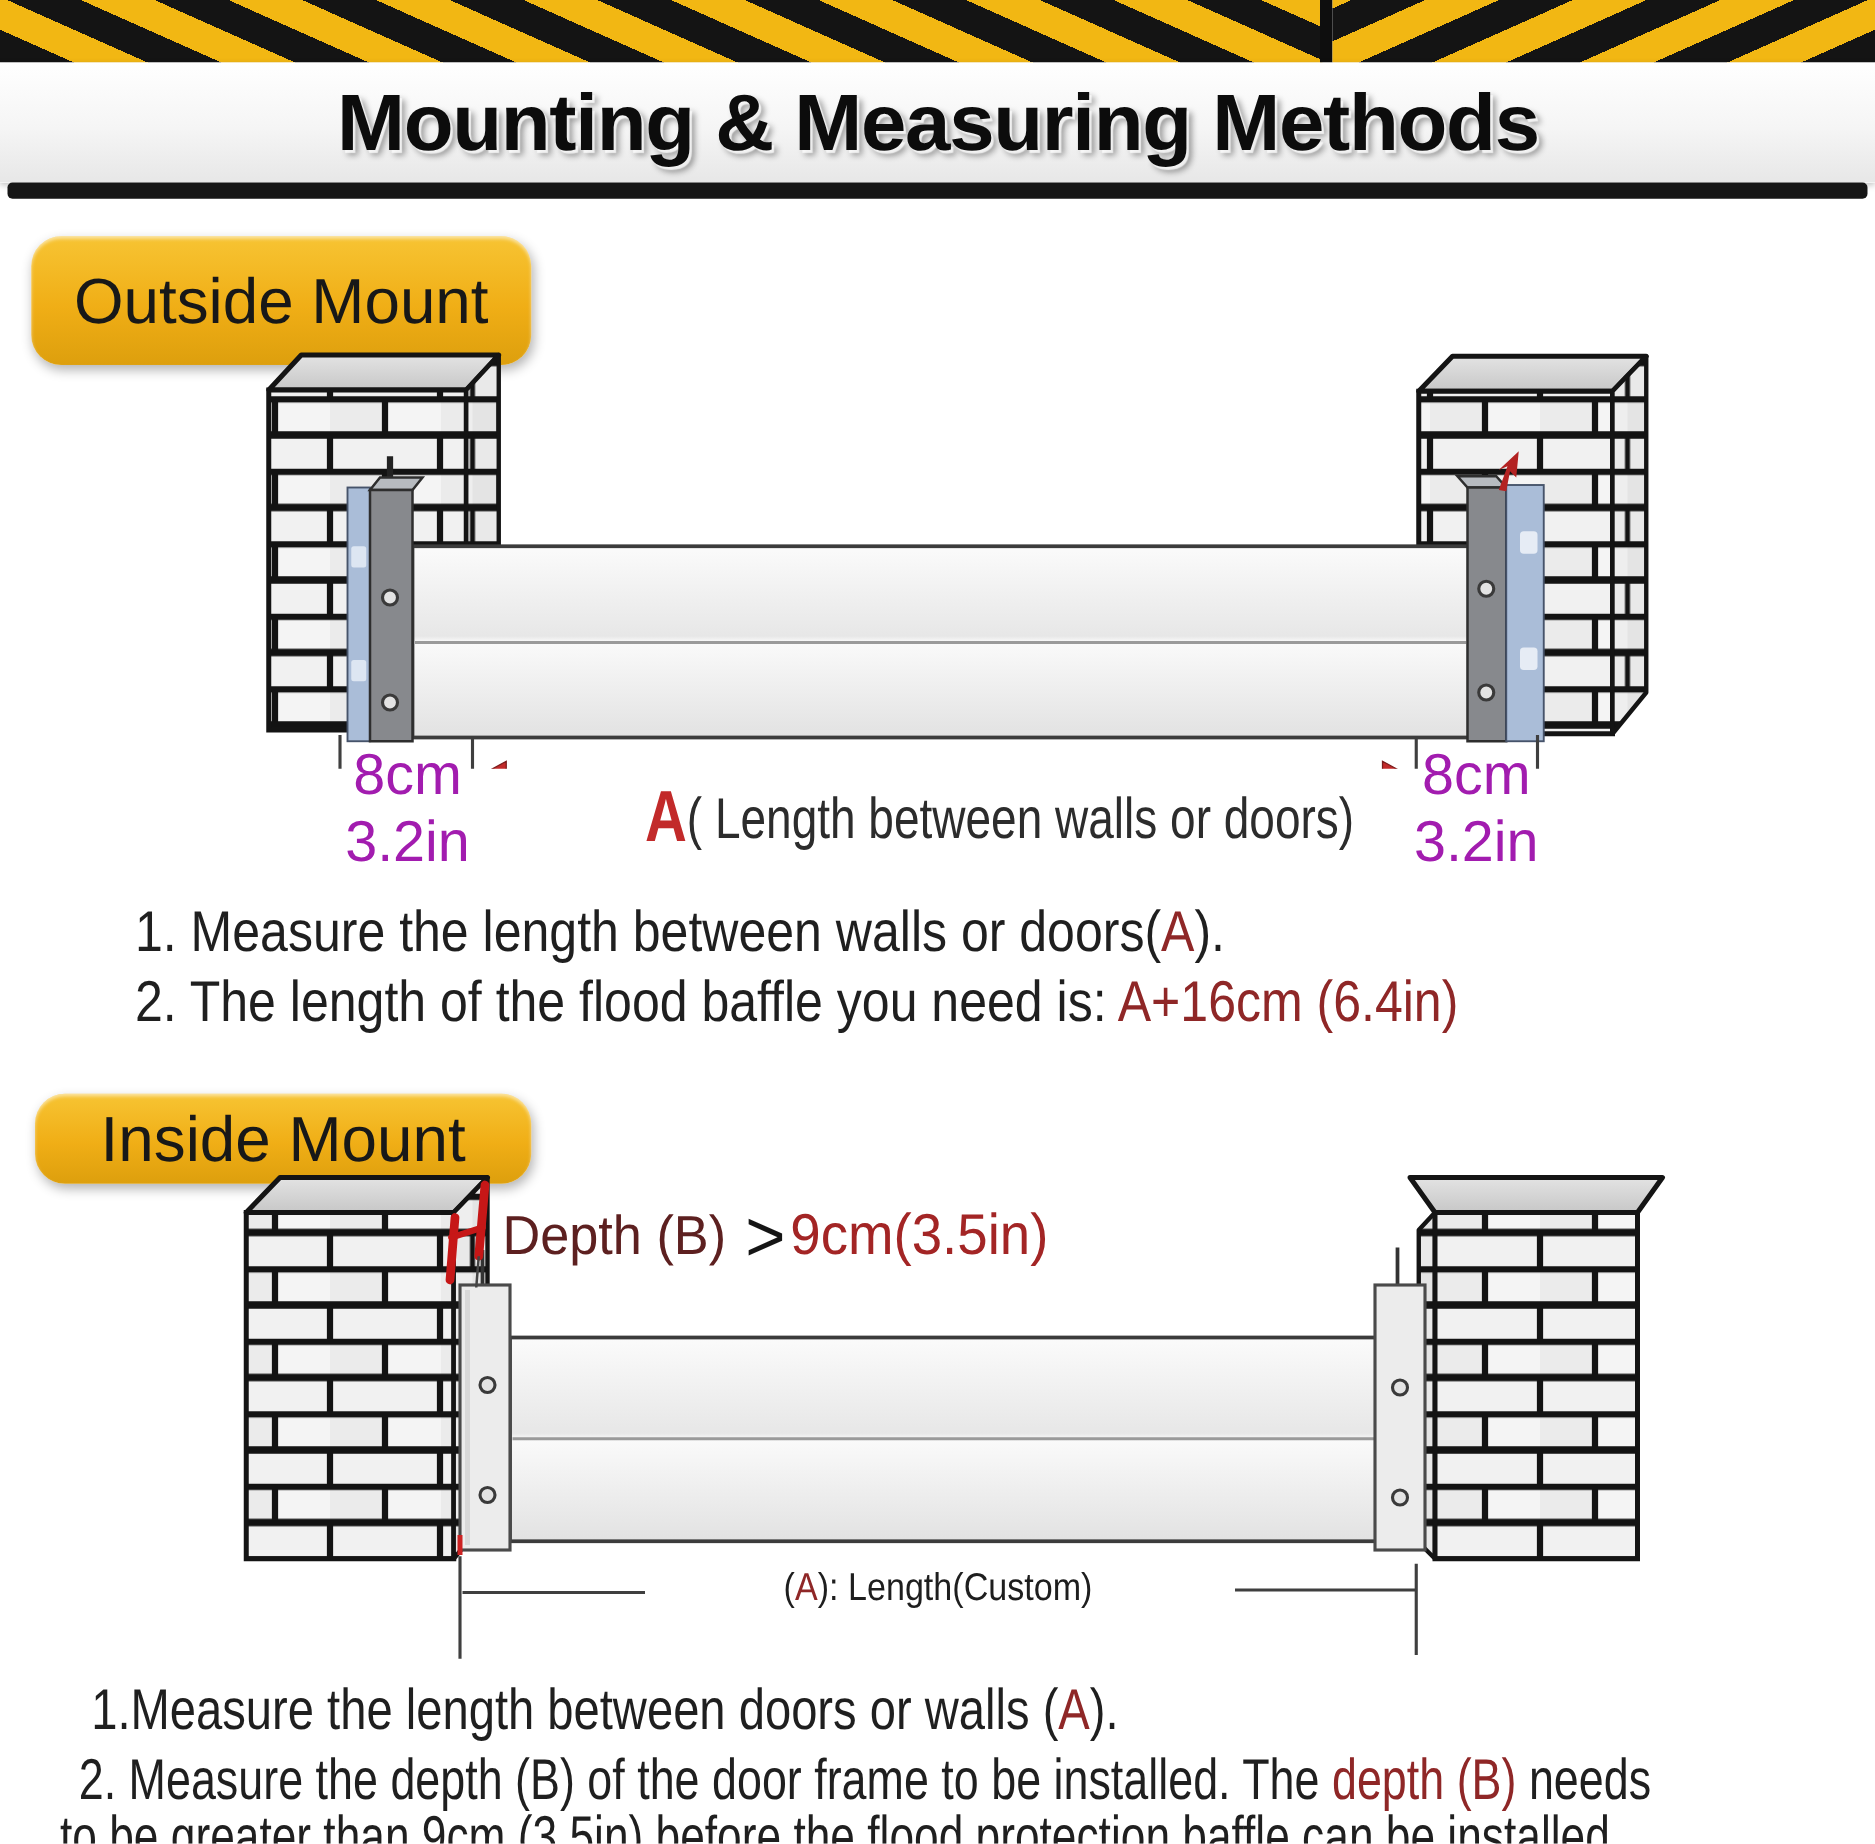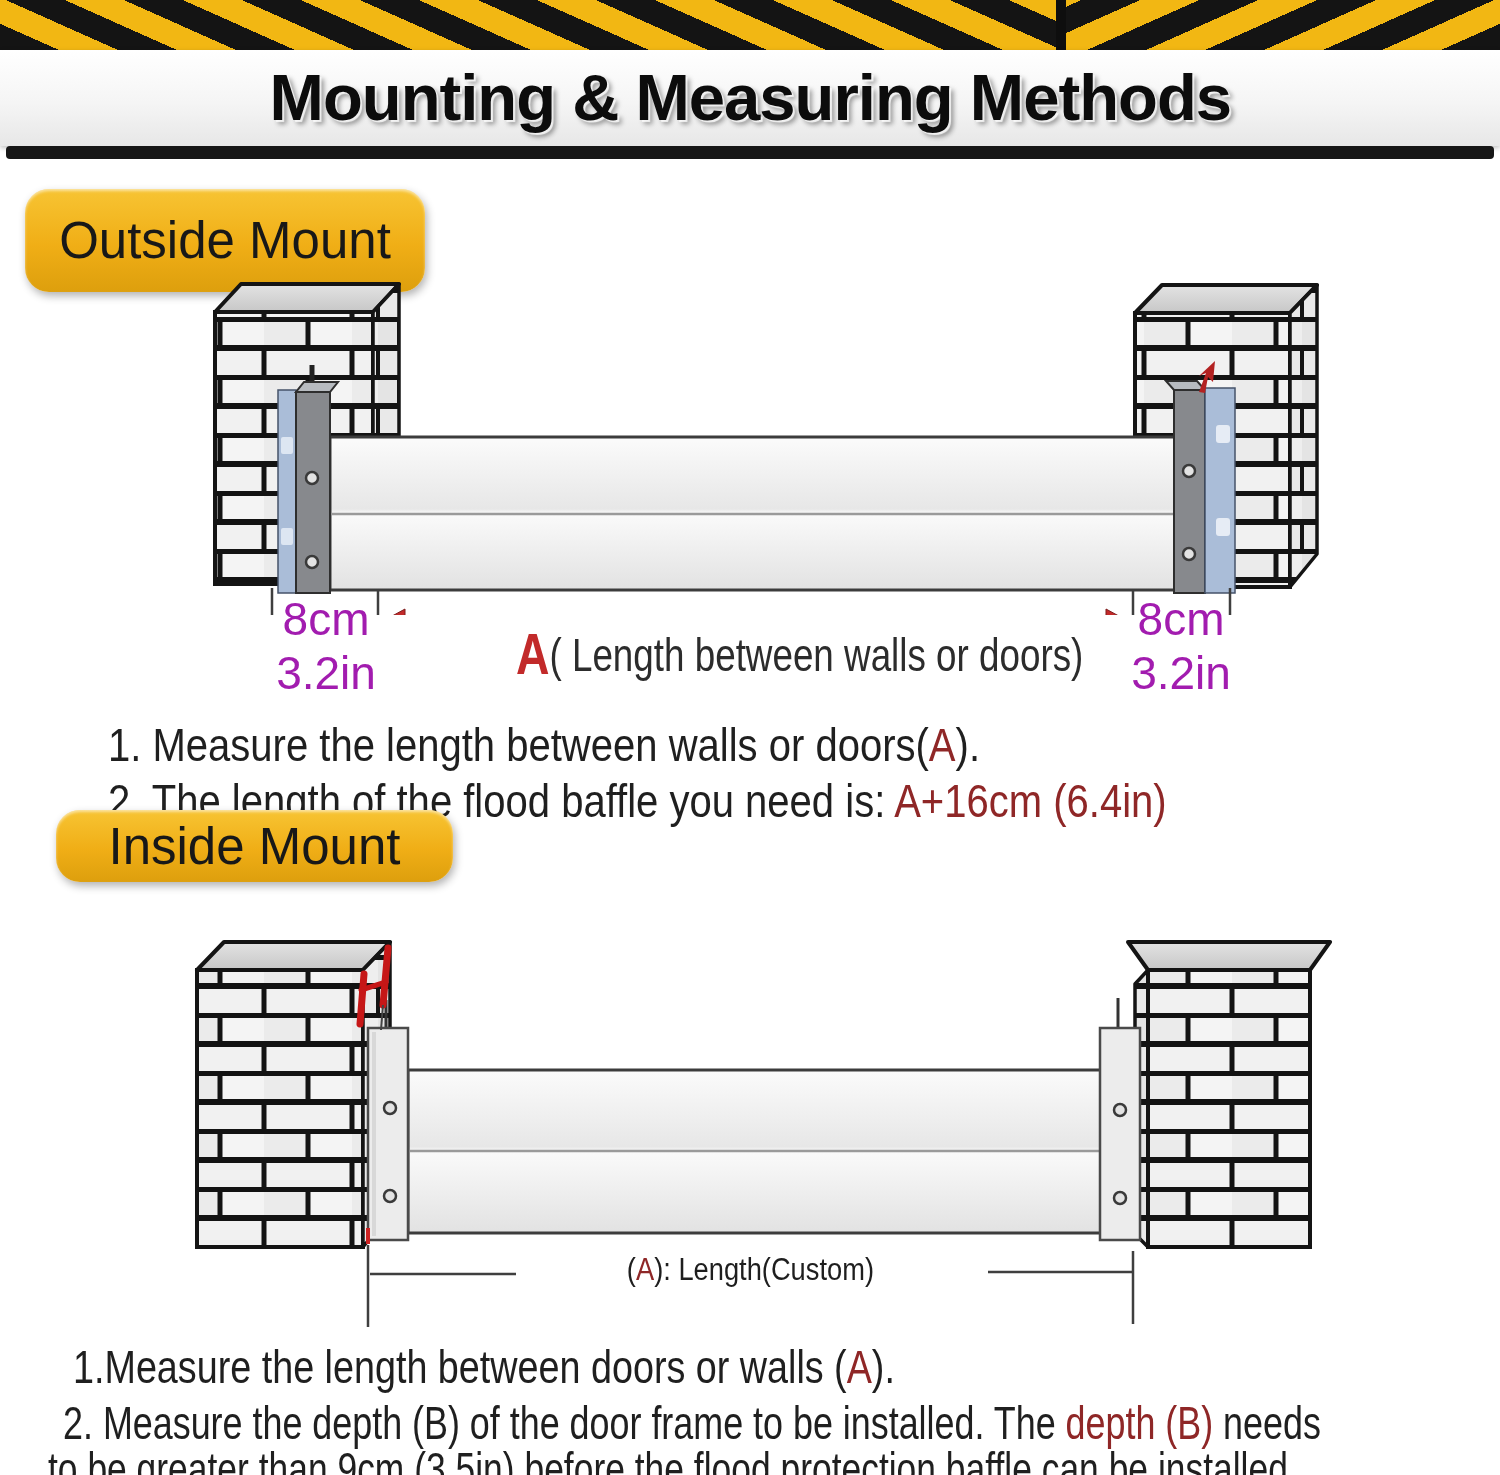--- a/index.html
+++ b/index.html
@@ -26,21 +26,21 @@
     transform:scaleX(1.02);}
   .black-bar{position:absolute;top:146px;left:6px;width:1488px;height:13px;
     background:#161616;border-radius:4px;}
 
   
   .badge{position:absolute;display:flex;align-items:center;justify-content:center;
     background:linear-gradient(180deg,#f7c433 0%, var(--badge-yellow,#f0ae16) 55%, #dd9f0d 100%);
     border-radius:24px;color:#181818;font-size:51px;
     box-shadow:2px 4px 9px rgba(0,0,0,.3), inset 0 2px 3px rgba(255,255,255,.55);}
   #badge-outside{left:25px;top:189px;width:400px;height:103px;}
-  #badge-inside{left:28px;top:810px;width:397px;height:72px;margin-left:28px;}
+  #badge-inside{left:28px;top:875px;width:397px;height:72px;}
 
   
   svg.diagram{position:absolute;left:0;}
   .cap{fill:url(#capGrad);stroke:#141414;stroke-width:4;stroke-linejoin:round;}
   .brickface{fill:url(#brick);stroke:#141414;stroke-width:4;}
   .bricksid{fill:url(#brickSide);stroke:#141414;stroke-width:3.5;stroke-linejoin:round;}
   .hole{fill:#e3e3e3;stroke:#3a3a3a;stroke-width:2.5;}
   .dimline line{stroke:#3f3f3f;stroke-width:2.5;}
   .arrow-shaft{stroke:var(--arrow-dark,#7c1d1d);stroke-width:4.5;}
   .arrow-head{fill:var(--accent-red,#c22a2a);stroke:var(--arrow-dark,#7c1d1d);stroke-width:1;}
@@ -231,20 +231,25 @@
       <circle class="hole" cx="1120" cy="1198" r="6"></circle>
     </g>
     <g class="dimline">
       <line x1="368" y1="1245" x2="368" y2="1327"></line>
       <line x1="370" y1="1274" x2="516" y2="1274"></line>
       <line x1="988" y1="1272" x2="1133" y2="1272"></line>
       <line x1="1133" y1="1251" x2="1133" y2="1324"></line>
     </g>
   </svg>
 
+  <div id="depth-label">
+    <span class="inner">
+      <span class="depth-maroon">Depth (B) </span><span class="depth-gt">&gt;</span><span class="depth-val">9cm(3.5in)</span>
+    </span>
+  </div>
   <div id="in-length-label">
     <span class="inner">
       <span>(</span><span class="red">A</span><span>): Length(Custom)</span>
     </span>
   </div>
 
   <div class="step" id="in-step1">
     <span>1.Measure the length between doors or walls (</span><span class="red">A</span><span>).</span>
   </div>
   <div class="step" id="in-step2a">

